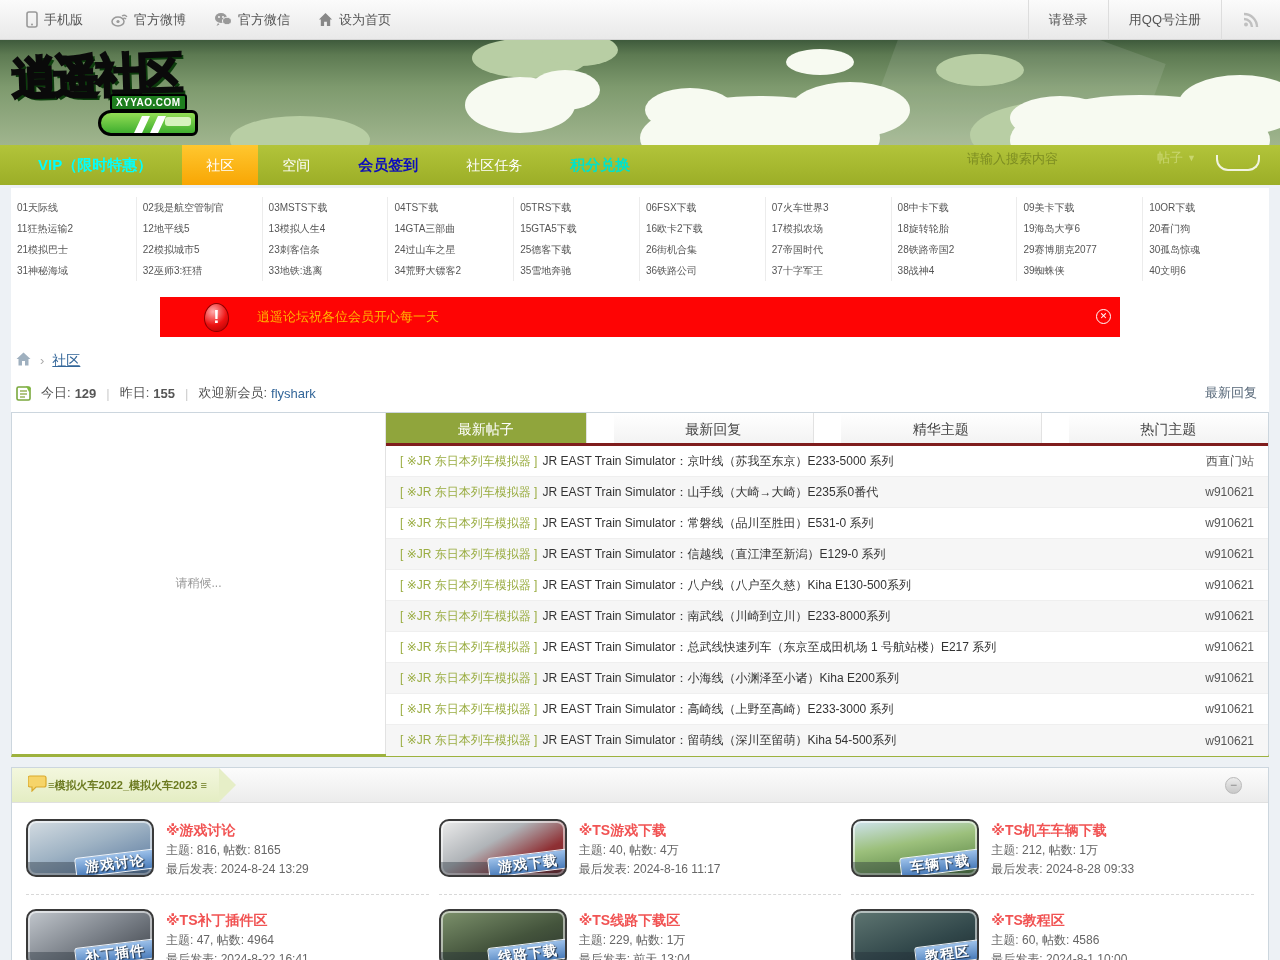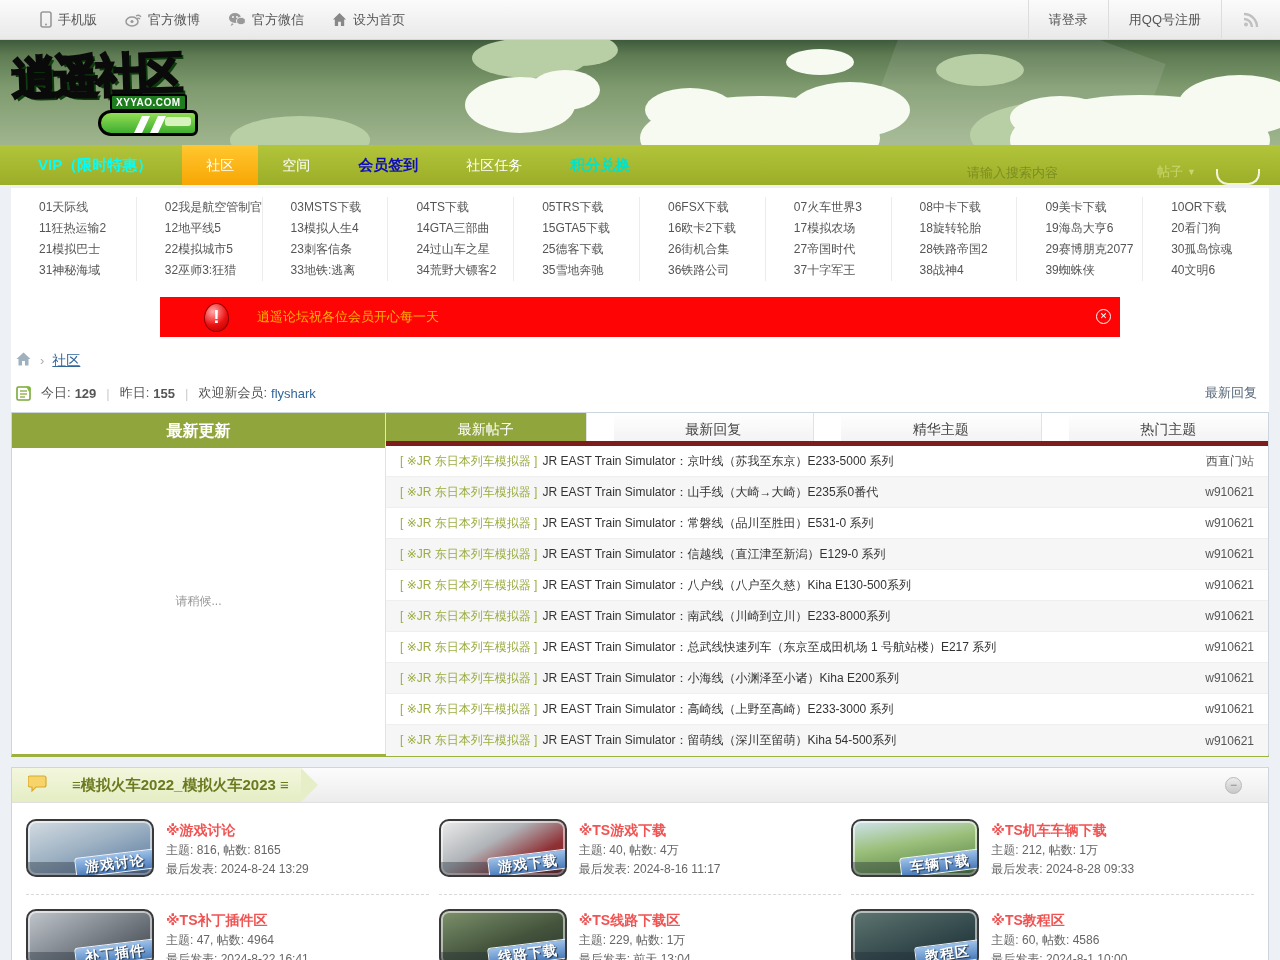--- a/index.html
+++ b/index.html
@@ -1,21 +1,21 @@
 <!DOCTYPE html>
 <html><head>
 <meta charset="utf-8">
 <style>
   * { margin:0; padding:0; box-sizing:border-box; }
   html,body { width:1280px; height:960px; overflow:hidden;
     font-family:"Liberation Sans","DejaVu Sans",sans-serif; background:#edf1f5; }
 
   
   .topbar { height:40px; background:linear-gradient(#fbfbfb,#e9e9e9);
-    border-bottom:1px solid #d6d6d6; display:flex; align-items:center; font-size:13px; color:#555;padding-left:14px; }
+    border-bottom:1px solid #d6d6d6; display:flex; align-items:center; font-size:13px; color:#555; }
   .tb-left { display:flex; align-items:center; gap:28px; padding-left:26px; }
   .tb-item { display:flex; align-items:center; gap:6px; cursor:pointer; }
   .tb-item svg { display:block; }
   .tb-right { margin-left:auto; display:flex; align-items:stretch; height:40px; }
   .tb-rcell { display:flex; align-items:center; padding:0 20px; border-left:1px solid #ddd; cursor:pointer; }
 
   
   .banner { height:105px; position:relative; overflow:hidden;
     background:linear-gradient(180deg,#3e5a3c 0%,#5d7a52 14%,#7e9a6e 45%,#a0b58e 100%); }
   .banner svg.clouds { position:absolute; left:0; top:0; }
@@ -24,41 +24,41 @@
     -webkit-text-stroke:2.5px #0a0a0a; text-shadow:3px 3px 0 #0d3d0d; transform:rotate(-2deg); display:inline-block; }
   .logo-domain { position:absolute; left:98px; top:48px; background:#1e7e1e; border:2px solid #000;
     border-radius:3px; color:#fff; font-size:10px; font-weight:bold; padding:1px 4px; letter-spacing:.5px; }
   .logo-train { position:absolute; left:86px; top:64px; width:100px; height:26px;
     background:linear-gradient(#93dd55,#3fae2f); border:3px solid #000; border-radius:13px 6px 6px 13px; overflow:hidden; }
   .logo-train i { position:absolute; top:3px; width:8px; height:30px; background:#fff; transform:skewX(-25deg); }
   .logo-train i.s1 { left:34px; } .logo-train i.s2 { left:50px; }
   .logo-train b { position:absolute; right:4px; top:4px; width:26px; height:9px; background:#d7f3be; border-radius:3px; }
 
   
-  .navbar { height:40px; background:linear-gradient(#b2c43a,#9cae27); display:flex; align-items:flex-end; font-size:14px; }
+  .navbar { height:40px; background:linear-gradient(#b2c43a,#9cae27); display:flex; align-items:flex-start; font-size:14px; }
   .nav-item { line-height:40px; padding:0 24px; color:#fff; cursor:pointer; white-space:nowrap; }
   .nav-vip { color:#00ffff; font-weight:bold; font-size:15px; padding:0 30px 0 38px; }
   .nav-active { background:linear-gradient(#ffc72f,#f8a604); }
   .nav-checkin { color:#0d0dbb; font-weight:bold; font-size:15px; }
   .nav-exchange { color:#00e2ca; font-weight:bold; font-size:15px; }
   .nav-search { margin-left:auto; display:flex; align-items:center; gap:20px; padding-right:20px; }
   .search-input { width:170px; background:transparent; border:none; outline:none;
     color:#67761a; font-size:13px; font-family:inherit; }
   .search-input::placeholder { color:#7d8d22; }
   .search-type { color:#c9d66f; font-size:13px; display:flex; align-items:center; gap:4px; cursor:pointer; }
   .search-type .arr { font-size:9px; }
   .search-btn { width:44px; height:16px; border:2px solid #fff; border-top:none;
     border-radius:0 0 12px 12px; opacity:.85; cursor:pointer; margin-top:10px; }
 
   .wrap { width:1258px; margin:0 auto; }
 
   
   .quicklinks { background:#fff; display:grid; grid-template-columns:repeat(10,1fr);
     padding:9px 0 10px; margin-top:3px; }
-  .ql { font-size:12px; color:#555; line-height:21px; padding-left:28px;
+  .ql { font-size:10px; color:#555; line-height:21px; padding-left:6px;
     border-right:1px solid #ececec; white-space:nowrap; overflow:hidden; cursor:pointer; }
   .ql:nth-child(10n) { border-right:none; }
 
   
   .announce-strip { background:#fff; padding:6px 0 2px; }
   .announce { width:960px; height:40px; margin:0 auto; background:#fe0404;
     display:flex; align-items:center; position:relative; }
   .ex-icon { width:25px; height:29px; margin-left:44px; border-radius:50%/54% 54% 46% 46%;
     background:radial-gradient(circle at 35% 28%,#ffabab,#ee1111 55%,#a80000);
     border:1px solid #8d0000; color:#fff; font-weight:bold; font-size:19px;
@@ -82,21 +82,21 @@
   
   .mainpanel { display:flex; background:#fff; border:1px solid #ccd6de;
     border-bottom:3px solid #9db23e; height:345px; }
   .sidebar { width:374px; border-right:1px solid #e2e2e2; display:flex; flex-direction:column; }
   .sb-head { height:35px; background:#90a53c; color:#fff; font-size:16px; font-weight:bold;
     text-align:center; line-height:35px; }
   .sb-sub { height:42px; background:#90a53c; color:#fff; font-size:13px; padding:6px 0 0 33px; cursor:pointer; }
   .sb-body { flex:1; background:#fff; display:flex; align-items:center; justify-content:center;
     color:#999; font-size:12px; }
   .content { flex:1; display:flex; flex-direction:column; min-width:0; }
-  .tabs { display:flex; height:33px; border-bottom:5px solid #7f1d1d;gap:27px; }
+  .tabs { display:flex; height:33px; border-bottom:3px solid #7f1d1d;gap:27px; }
   .tab { flex:1; text-align:center; line-height:33px; font-size:14px; color:#444;
     background:linear-gradient(#ffffff,#f3f3f3); border-right:1px solid #e2e2e2; cursor:pointer; }
   .tab:last-child { border-right:none; }
   .tab.active { background:#90a53c; color:#fff; }
   .threadlist { flex:1; }
   .trow { height:31px; display:flex; align-items:center; padding:0 14px; font-size:12px;
     border-bottom:1px solid #efefef; }
   .trow:nth-child(even) { background:#f6f6f6; }
   .trow:last-child { border-bottom:none; }
   .tcat { color:#9aad42; margin-right:5px; white-space:nowrap; cursor:pointer; }
@@ -104,21 +104,21 @@
   .tauthor { color:#555; margin-left:21px; white-space:nowrap; cursor:pointer; }
 
   
   .section { margin-top:10px; background:#fff; border:1px solid #ccd6de; }
   .sec-head { height:35px; background:linear-gradient(#fcfcfc,#ececec);
     border-bottom:1px solid #e0e0e0; position:relative; display:flex; align-items:stretch; }
   .ribbon { display:flex; align-items:center; background:linear-gradient(#f3f7de,#e4edc3);
     padding:0 12px 0 16px; position:relative; }
   .ribbon:after { content:""; position:absolute; right:-17px; top:0;
     border-top:17.5px solid transparent; border-bottom:17.5px solid transparent; border-left:17px solid #e6eec7; }
-  .sec-title { color:#6b7a1f; font-weight:bold; font-size:15px; margin-left:24px; white-space:nowrap; }
+  .sec-title { color:#6b7a1f; font-weight:bold; font-size:11px; margin-left:0; white-space:nowrap; }
   .collapse-btn { position:absolute; right:26px; top:9px; width:17px; height:17px; border-radius:50%;
     background:linear-gradient(#ececec,#c8c8c8); border:1px solid #b9b9b9; color:#888;
     font-size:12px; line-height:14px; text-align:center; cursor:pointer; }
 
   .forumgrid { display:grid; grid-template-columns:repeat(3,1fr); padding:2px 14px 0; column-gap:10px; }
   .fcell { display:flex; align-items:flex-start; padding:14px 0 15px; border-bottom:1px dashed #d8d8d8; }
   .fimg { width:128px; height:58px; border-radius:10px; border:2px solid #3a3a3a; position:relative;
     flex-shrink:0; overflow:hidden; box-shadow:inset 0 0 0 2px rgba(255,255,255,.55); cursor:pointer; }
   .fimg:before { content:""; position:absolute; bottom:0; left:0; width:100%; height:13px;
     background:rgba(35,45,55,.38); }
@@ -324,21 +324,20 @@
     <span>昨日:</span>
     <span class="stat-val">155</span>
     <span class="sep">|</span>
     <span>欢迎新会员:</span>
     <span class="stat-user">flyshark</span>
     <span class="latest-reply">最新回复</span>
   </div>
 
   <div class="mainpanel">
     <div class="sidebar">
-      <div class="sb-head">最新更新</div>
       <div class="sb-body">请稍候...</div>
     </div>
     <div class="content">
       <div class="tabs">
         <span class="tab active">最新帖子</span>
         <span class="tab">最新回复</span>
         <span class="tab">精华主题</span>
         <span class="tab">热门主题</span>
       </div>
       <div class="threadlist">

